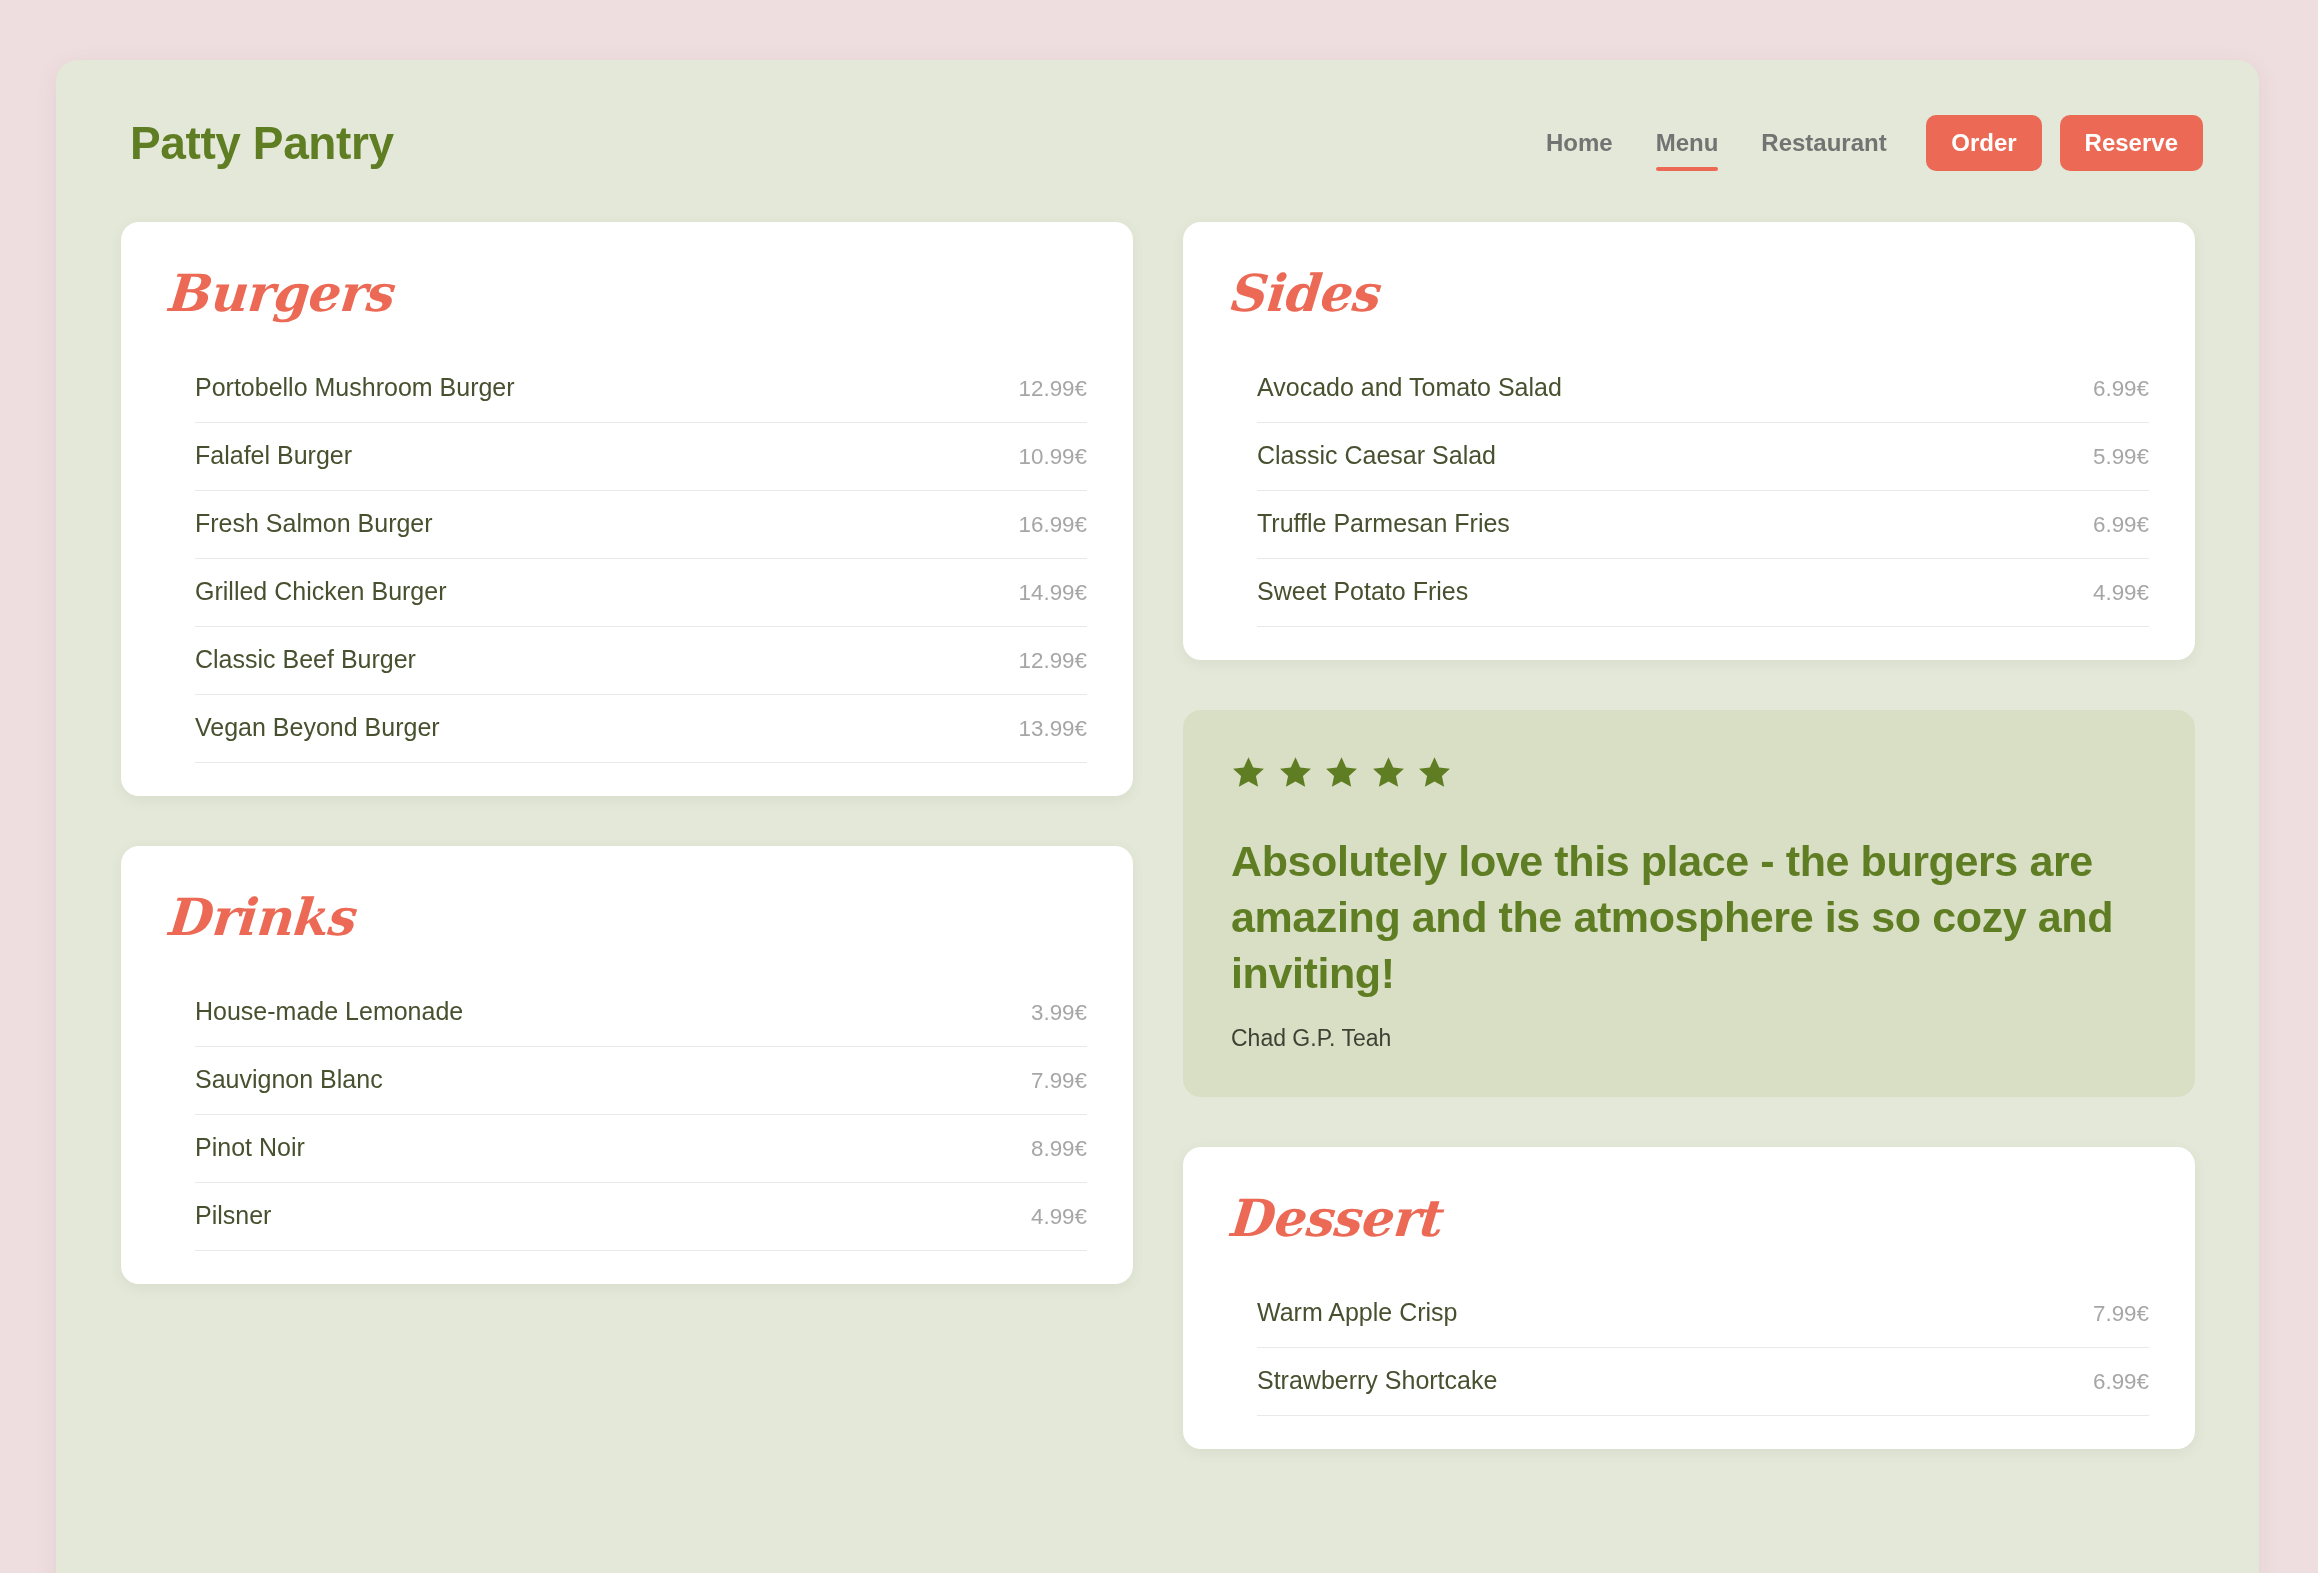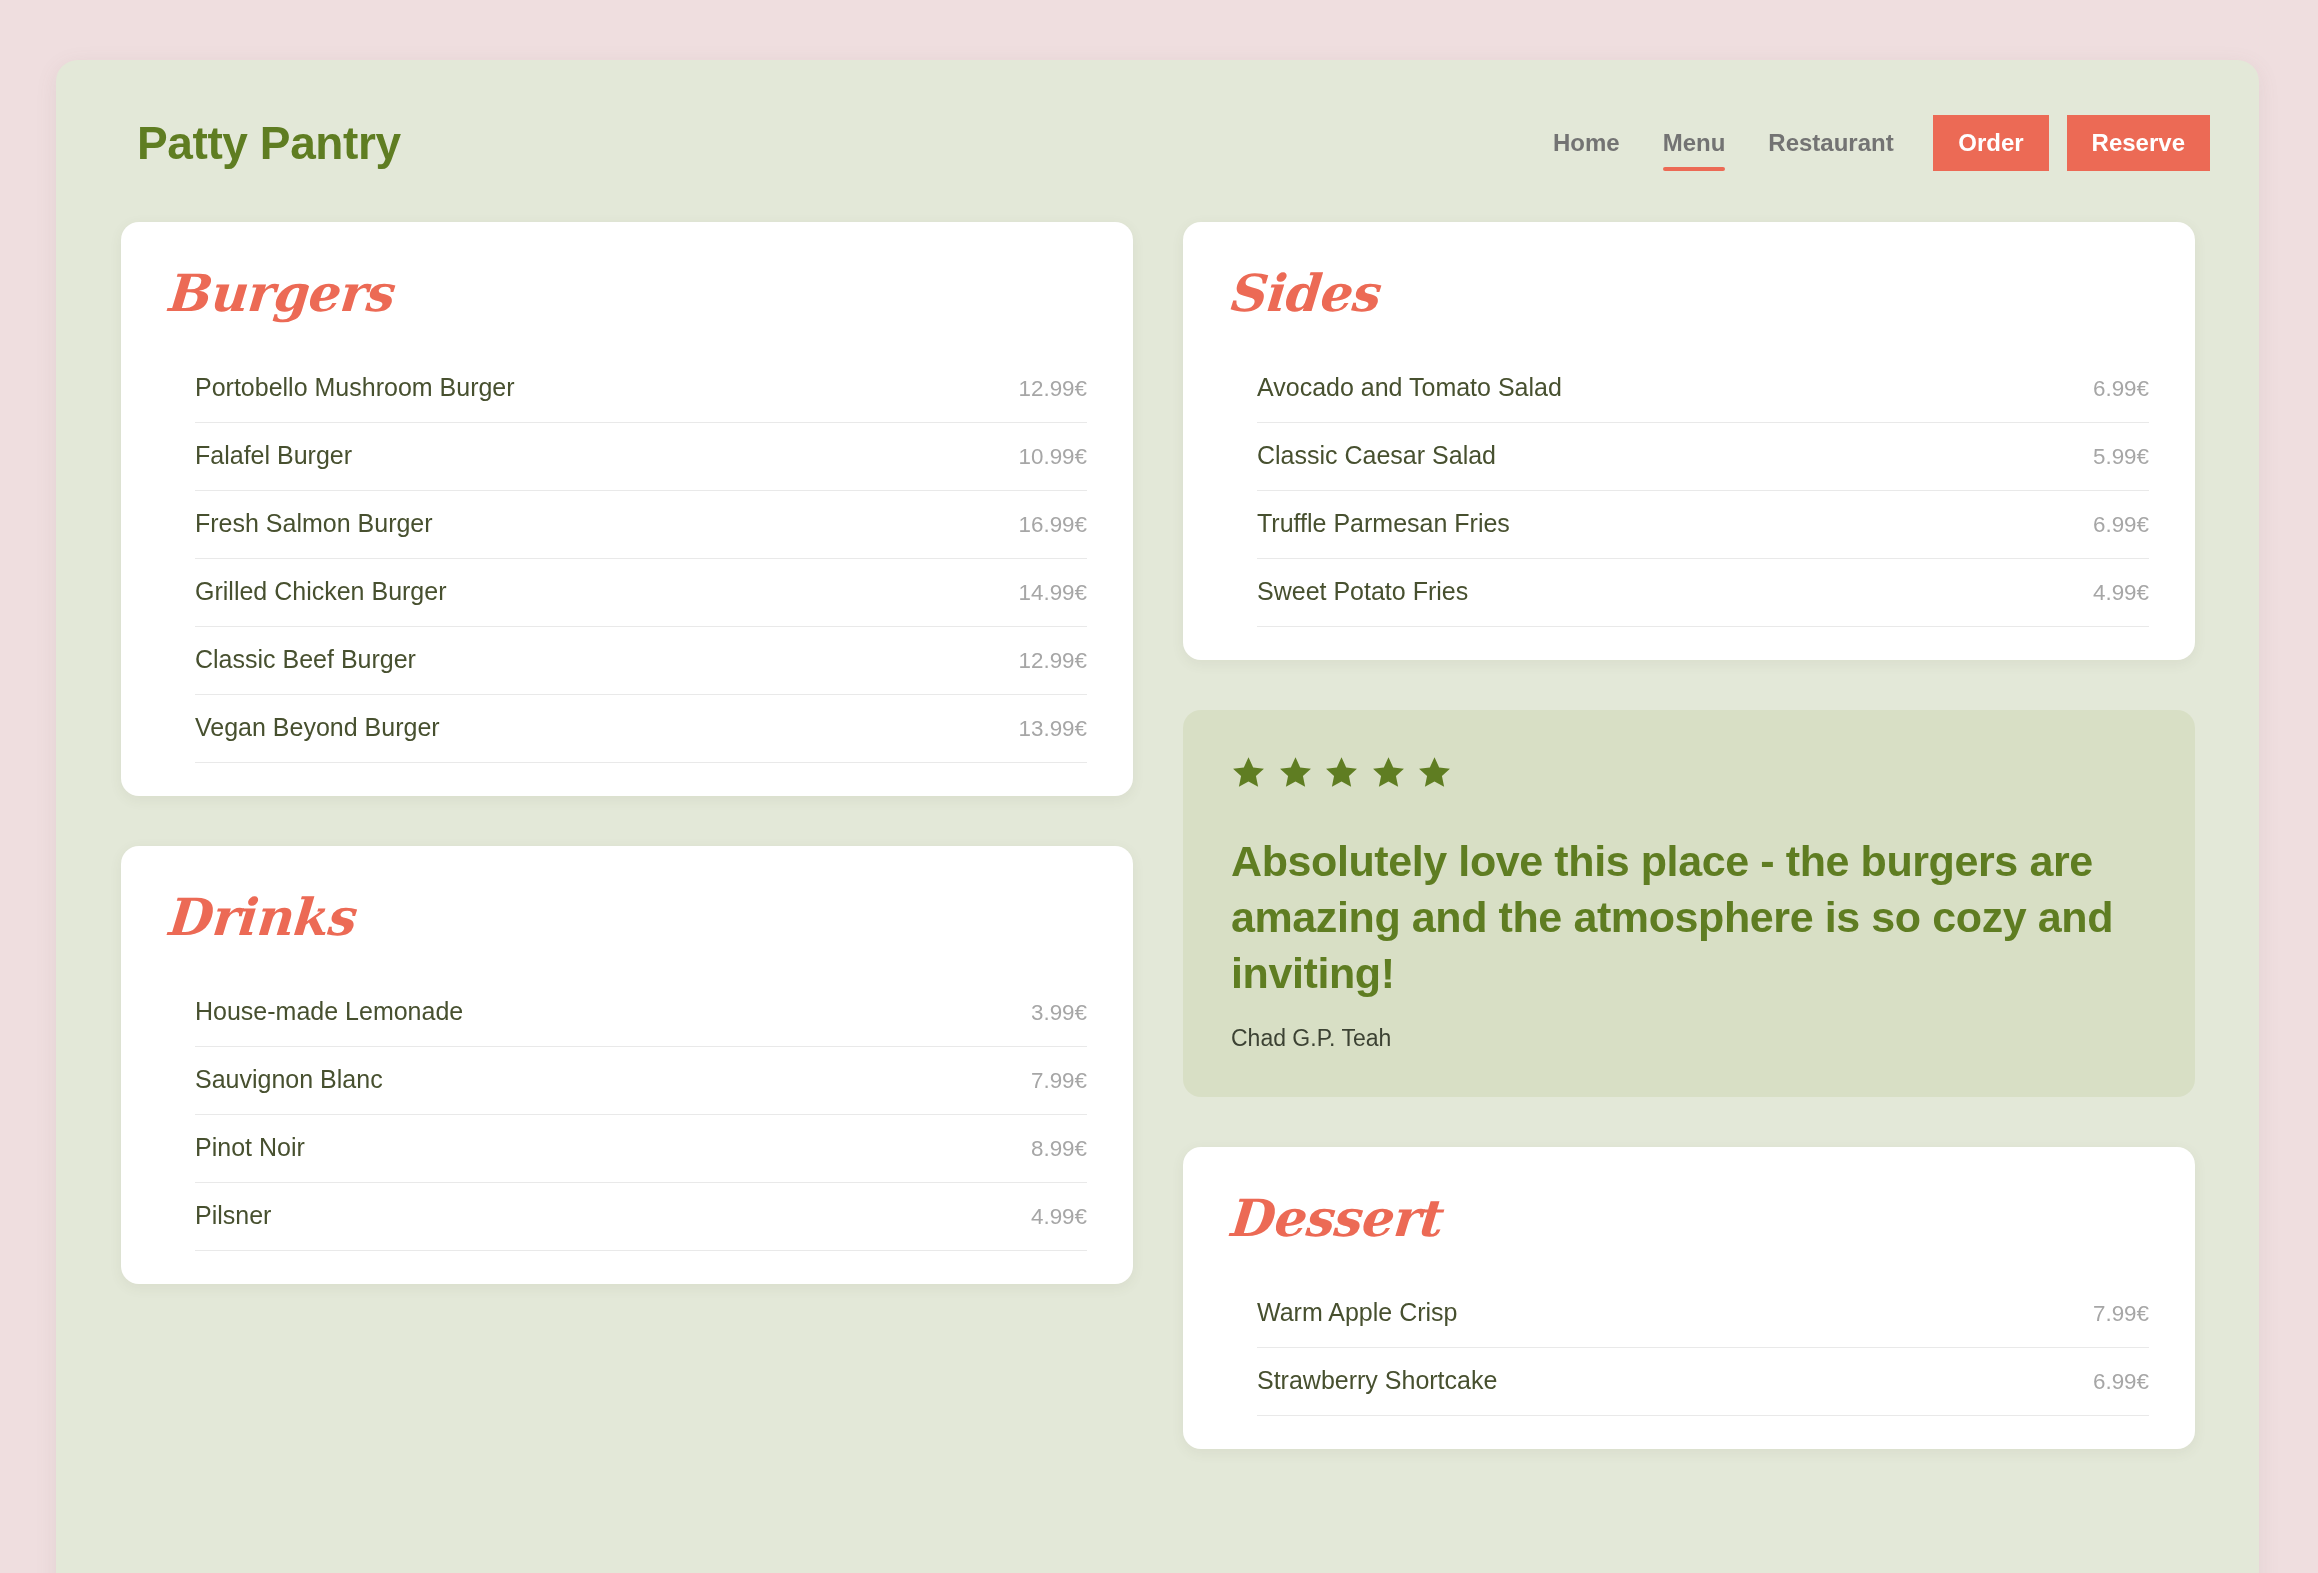--- a/index.html
+++ b/index.html
@@ -25,21 +25,21 @@
     height: 1623px;
     background: #e3e8d8;
     border-radius: 21.5px;
     box-shadow: 0 5px 21.5px rgba(120, 100, 100, 0.10);
     overflow: hidden;
   }
 
   
   .site-header {
     position: absolute;
-    left: 16px; top: 0;
+    left: 9px; top: 0;
     width: 100%;
     height: 166px;
     display: flex;
     align-items: center;
     justify-content: space-between;
     padding: 0 65px 0 65px;
   }
 
   .brand {
     font-size: 46px;
@@ -75,21 +75,21 @@
     border-radius: 2.5px;
     background: #ec6a55;
   }
 
   .nav-btn {
     font-size: 24px;
     font-weight: 700;
     color: #ffffff;
     background: #ec6a55;
     border: none;
-    border-radius: 0;
+    border-radius: 10px;
     padding: 14px 25px;
     margin-left: 18px;
     white-space: nowrap;
     cursor: pointer;
     font-family: "Liberation Sans", sans-serif;
   }
 
   
   .columns {
     position: absolute;

